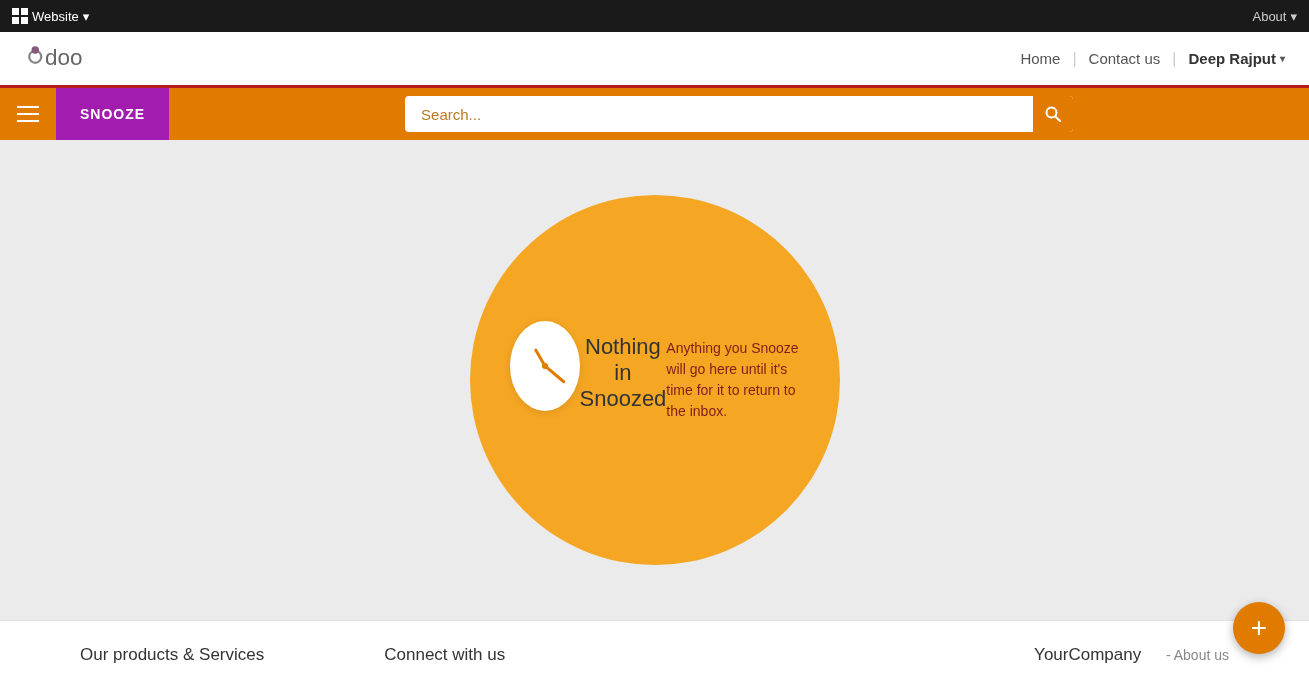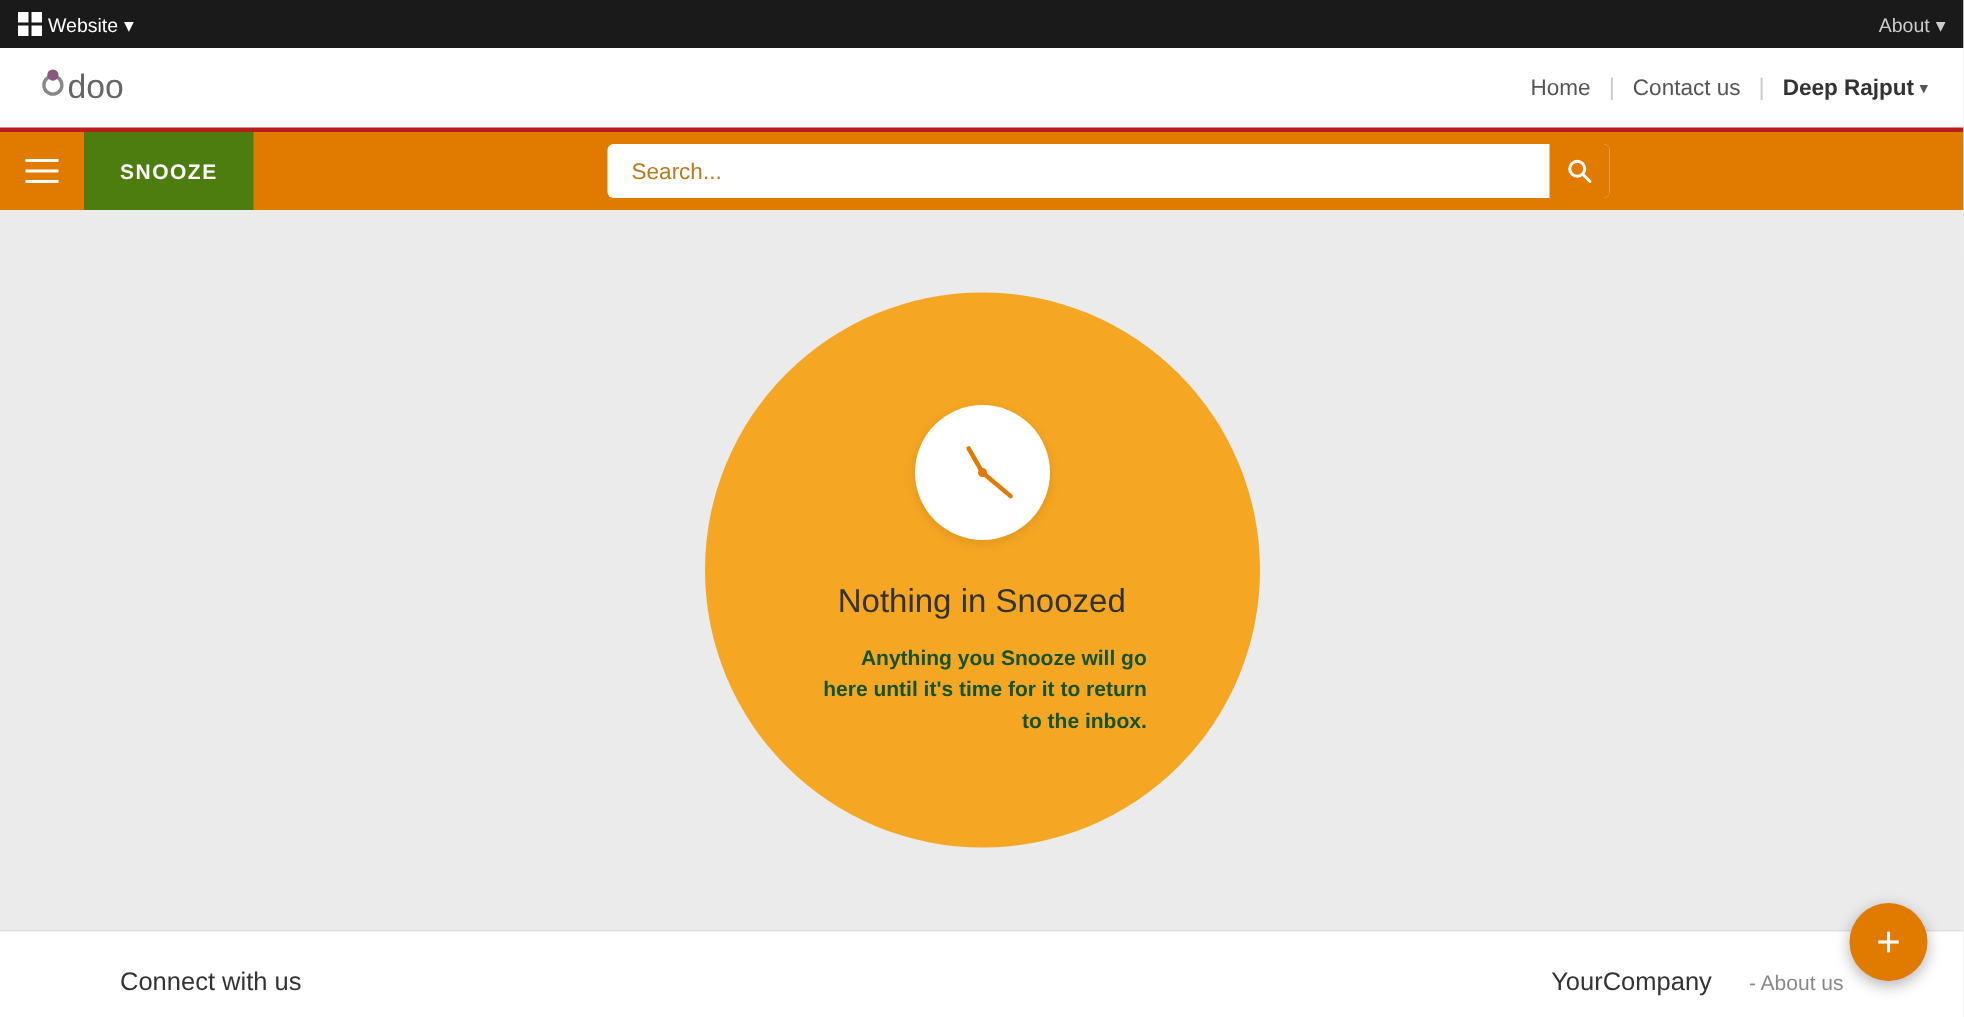--- a/index.html
+++ b/index.html
@@ -60,21 +60,21 @@
     }
     .hamburger-btn {
       width: 56px; height: 52px;
       display: flex; align-items: center; justify-content: center;
       cursor: pointer; flex-shrink: 0;
     }
     .hamburger-lines { display: flex; flex-direction: column; gap: 5px; }
     .hamburger-lines span { display: block; width: 22px; height: 2px; background: #fff; }
 
     .snooze-label {
-      background: #4d7c0f;
+      background: #a21caf;
       height: 52px;
       display: flex; align-items: center; justify-content: center;
       padding: 0 24px;
       color: #fff;
       font-size: 14px;
       font-weight: 700;
       letter-spacing: 1px;
       flex-shrink: 0;
     }
 
@@ -121,21 +121,21 @@
       align-items: center;
       justify-content: center;
       padding: 40px 20px;
     }
 
     .snooze-circle {
       width: 370px; height: 370px;
       background: #f5a623;
       border-radius: 50%;
       display: flex;
-      flex-direction: column;
+      flex-direction: row;
       align-items: center;
       justify-content: center;
       padding: 40px;
     }
 
     .clock-icon {
       width: 90px; height: 90px;
       background: #fff;
       border-radius: 50%;
       display: flex; align-items: center; justify-content: center;
@@ -178,26 +178,25 @@
     }
 
     .nothing-title {
       color: #333;
       font-size: 22px;
       font-weight: 400;
       margin-bottom: 14px;
       text-align: center;
     }
     .nothing-desc {
-      color: #14532d;
+      color: #7f1d1d;
       font-size: 14px;
-      text-align: right;
+      text-align: left;
       line-height: 1.5;
       max-width: 220px;
-      font-weight: bold;
     }
 
     
     .footer {
       background: #fff;
       padding: 24px 80px;
       display: flex;
       align-items: flex-start;
       gap: 120px;
       border-top: 1px solid #e0e0e0;
@@ -312,20 +311,23 @@
         <div class="clock-center"></div>
       </div>
     </div>
     <div class="nothing-title">Nothing in Snoozed</div>
     <div class="nothing-desc">Anything you Snooze will go here until it's time for it to return to the inbox.</div>
   </div>
 </main>
 
 <footer class="footer">
   <div class="footer-section">
+    <h3>Our products &amp; Services</h3>
+  </div>
+  <div class="footer-section">
     <h3>Connect with us</h3>
   </div>
   <div class="footer-section company">
     <h3>
       <span>YourCompany</span>
       <a href="#" class="about-link">- About us</a>
     </h3>
   </div>
 </footer>
 

